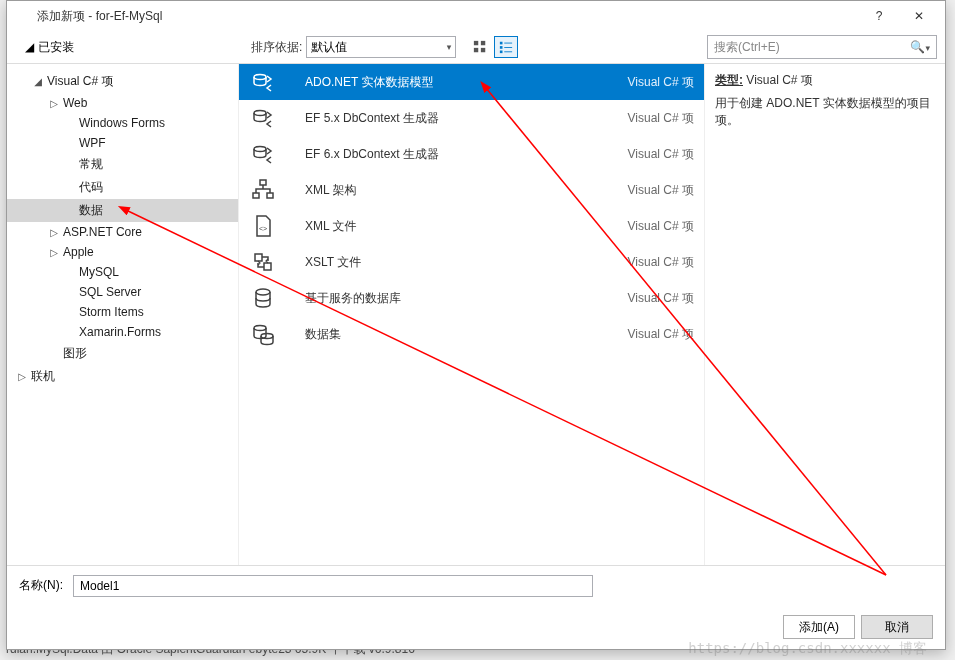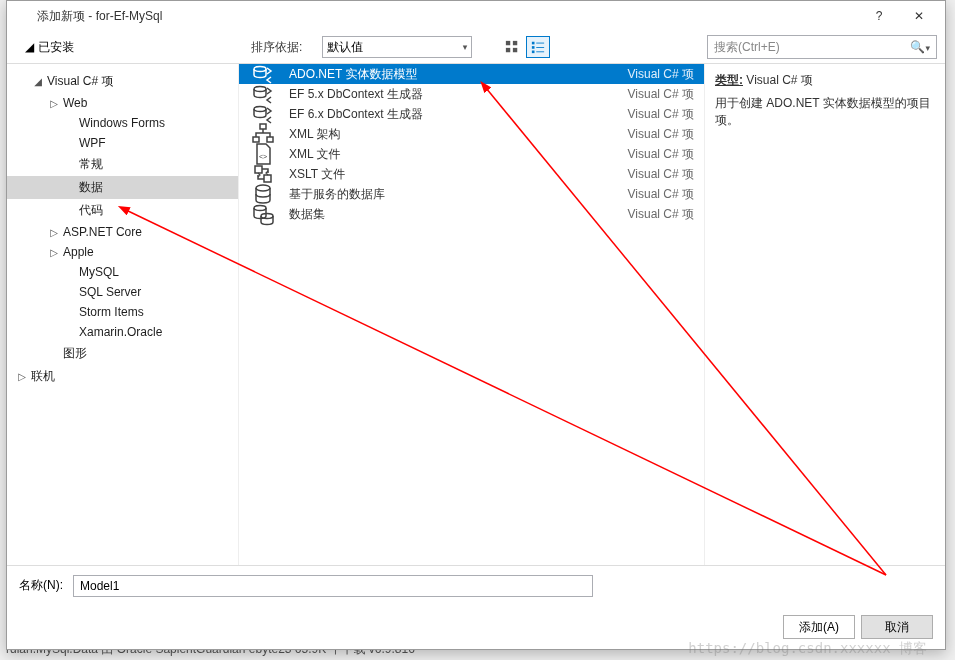--- a/index.html
+++ b/index.html
@@ -3,41 +3,41 @@
 <meta charset="utf-8">
 <style>
   * { box-sizing: border-box; font-family: "Microsoft YaHei", "Segoe UI", Tahoma, sans-serif; }
   body { margin: 0; background: #f0f0f0; width: 955px; height: 660px; overflow: hidden; position: relative; }
   .dialog { position: absolute; left: 6px; top: 0; width: 940px; height: 650px; background: #fff; border: 1px solid #9b9b9b; box-shadow: 0 4px 14px rgba(0,0,0,.25); display: flex; flex-direction: column; }
   .titlebar { height: 30px; display: flex; align-items: center; padding: 0 6px 0 10px; font-size: 12px; color: #333; }
   .titlebar .title { flex: 1; margin-left: 20px; }
   .titlebar .btn { width: 40px; height: 28px; display:flex; align-items:center; justify-content:center; color:#333; }
   .topbar { display: flex; align-items: center; height: 32px; padding: 0 8px; gap:8px; }
   .left-top { width: 228px; padding-left: 10px; font-size: 12px; display:flex; align-items:center; gap:4px; }
-  .sort-area { display:flex; align-items:center; font-size:12px; gap:20px; }
+  .sort-area { display:flex; align-items:center; font-size:12px; gap:4px; }
   .sort-label { color:#333; }
   .combo { width:150px; height:22px; border:1px solid #abadb3; display:flex; align-items:center; padding:0 4px; font-size:12px; background:#fff; justify-content:space-between; }
   .combo .chev { font-size:9px; color:#555; }
   .viewbtns { display:flex; gap:2px; margin-left:8px; }
   .vbtn { width:24px; height:22px; border:1px solid transparent; display:flex; align-items:center; justify-content:center; }
   .vbtn.selected { border-color:#007acc; background:#e6f2fb; }
   .vbtn svg { width:14px; height:14px; }
   .spacer { flex:1; }
   .search { width:230px; height:24px; border:1px solid #abadb3; display:flex; align-items:center; padding:4px 6px; font-size:12px; color:#888; background:#fff; justify-content:space-between; }
   .body { flex:1; display:flex; border-top:1px solid #ddd; min-height:0; }
   .sidebar { width: 232px; border-right:1px solid #eee; padding:6px 0; font-size:12px; overflow:auto; }
   .tree-item { padding: 3px 10px; display:flex; align-items:center; gap:4px; color:#1e1e1e; cursor:default; white-space:nowrap; }
   .tree-item .exp { width:10px; display:inline-block; text-align:center; color:#555; font-size:10px; }
   .tree-item.lvl1 { padding-left: 26px; }
   .tree-item.lvl2 { padding-left: 42px; }
   .tree-item.lvl3 { padding-left: 58px; }
   .tree-item.selected { background:#d6d6d6; }
   .center { flex:1; display:flex; flex-direction:column; border-right:1px solid #eee; min-width:0; }
   .list { flex:1; overflow:auto; }
-  .row { height:20px; display:flex; align-items:center; padding:0 10px; gap:12px; font-size:12px; color:#333; }
+  .row { height:36px; display:flex; align-items:center; padding:0 10px; gap:28px; font-size:12px; color:#333; }
   .row .rlabel { flex:1; }
   .row .rtype { color:#6a6a6a; }
   .row.selected { background:#007acc; color:#fff; }
   .row.selected .rtype { color:#e0eefb; }
   .ico { width:28px; height:28px; display:flex; align-items:center; justify-content:center; color:#424242; }
   .row.selected .ico { color:#fff; }
   .infopane { width:240px; padding:8px 10px; font-size:12px; color:#333; }
   .infopane .itype { margin-bottom:6px; }
   .infopane .itype b { font-weight:600;text-decoration:underline; }
   .bottombar { height:40px; border-top:1px solid #ddd; display:flex; align-items:center; padding:0 12px; font-size:12px; gap:10px; }
@@ -119,28 +119,28 @@
           <span>Windows Forms</span>
         </div>
         <div class="tree-item lvl3">
           <span class="exp"></span>
           <span>WPF</span>
         </div>
         <div class="tree-item lvl3">
           <span class="exp"></span>
           <span>常规</span>
         </div>
+        <div class="tree-item lvl3">
+          <span class="exp"></span>
+          <span>代码</span>
+        </div>
         <div class="tree-item lvl3 selected">
           <span class="exp"></span>
           <span>数据</span>
         </div>
-        <div class="tree-item lvl3">
-          <span class="exp"></span>
-          <span>代码</span>
-        </div>
         <div class="tree-item lvl2">
           <span class="exp">▷</span>
           <span>ASP.NET Core</span>
         </div>
         <div class="tree-item lvl2">
           <span class="exp">▷</span>
           <span>Apple</span>
         </div>
         <div class="tree-item lvl3">
           <span class="exp"></span>
@@ -149,21 +149,21 @@
         <div class="tree-item lvl3">
           <span class="exp"></span>
           <span>SQL Server</span>
         </div>
         <div class="tree-item lvl3">
           <span class="exp"></span>
           <span>Storm Items</span>
         </div>
         <div class="tree-item lvl3">
           <span class="exp"></span>
-          <span>Xamarin.Oracle</span>
+          <span>Xamarin.Forms</span>
         </div>
         <div class="tree-item lvl2">
           <span class="exp"></span>
           <span>图形</span>
         </div>
         <div class="tree-item lvl0">
           <span class="exp">▷</span>
           <span>联机</span>
         </div>
       </div>

